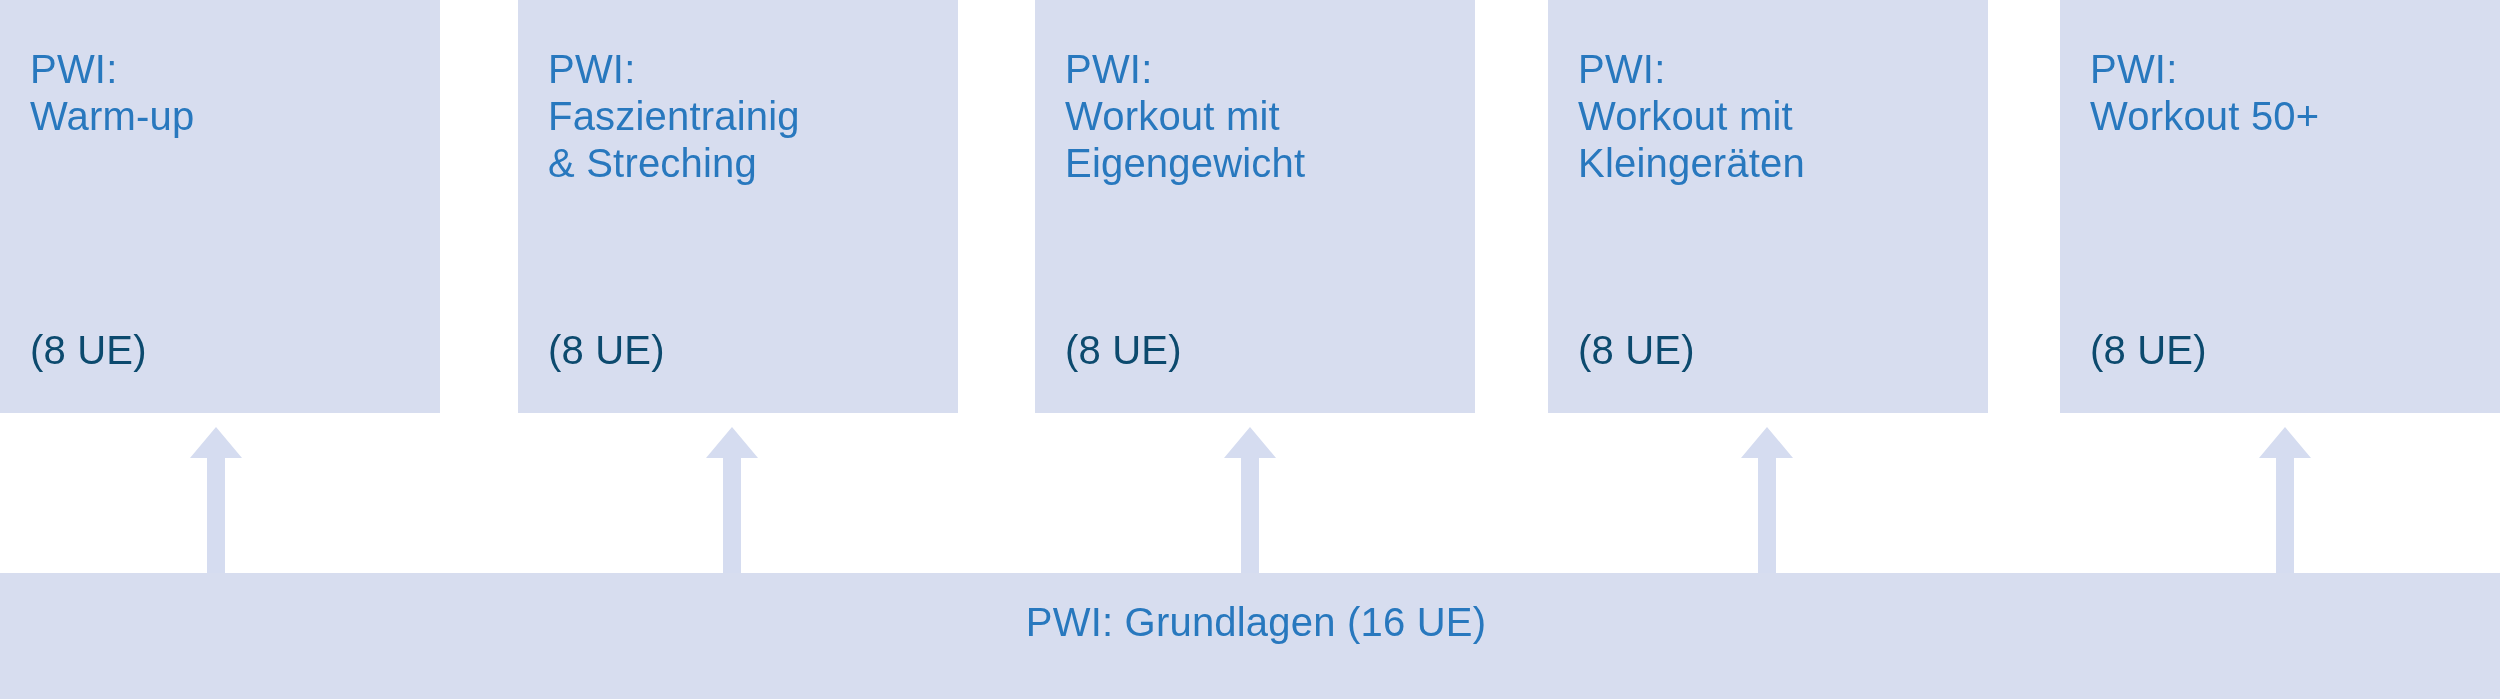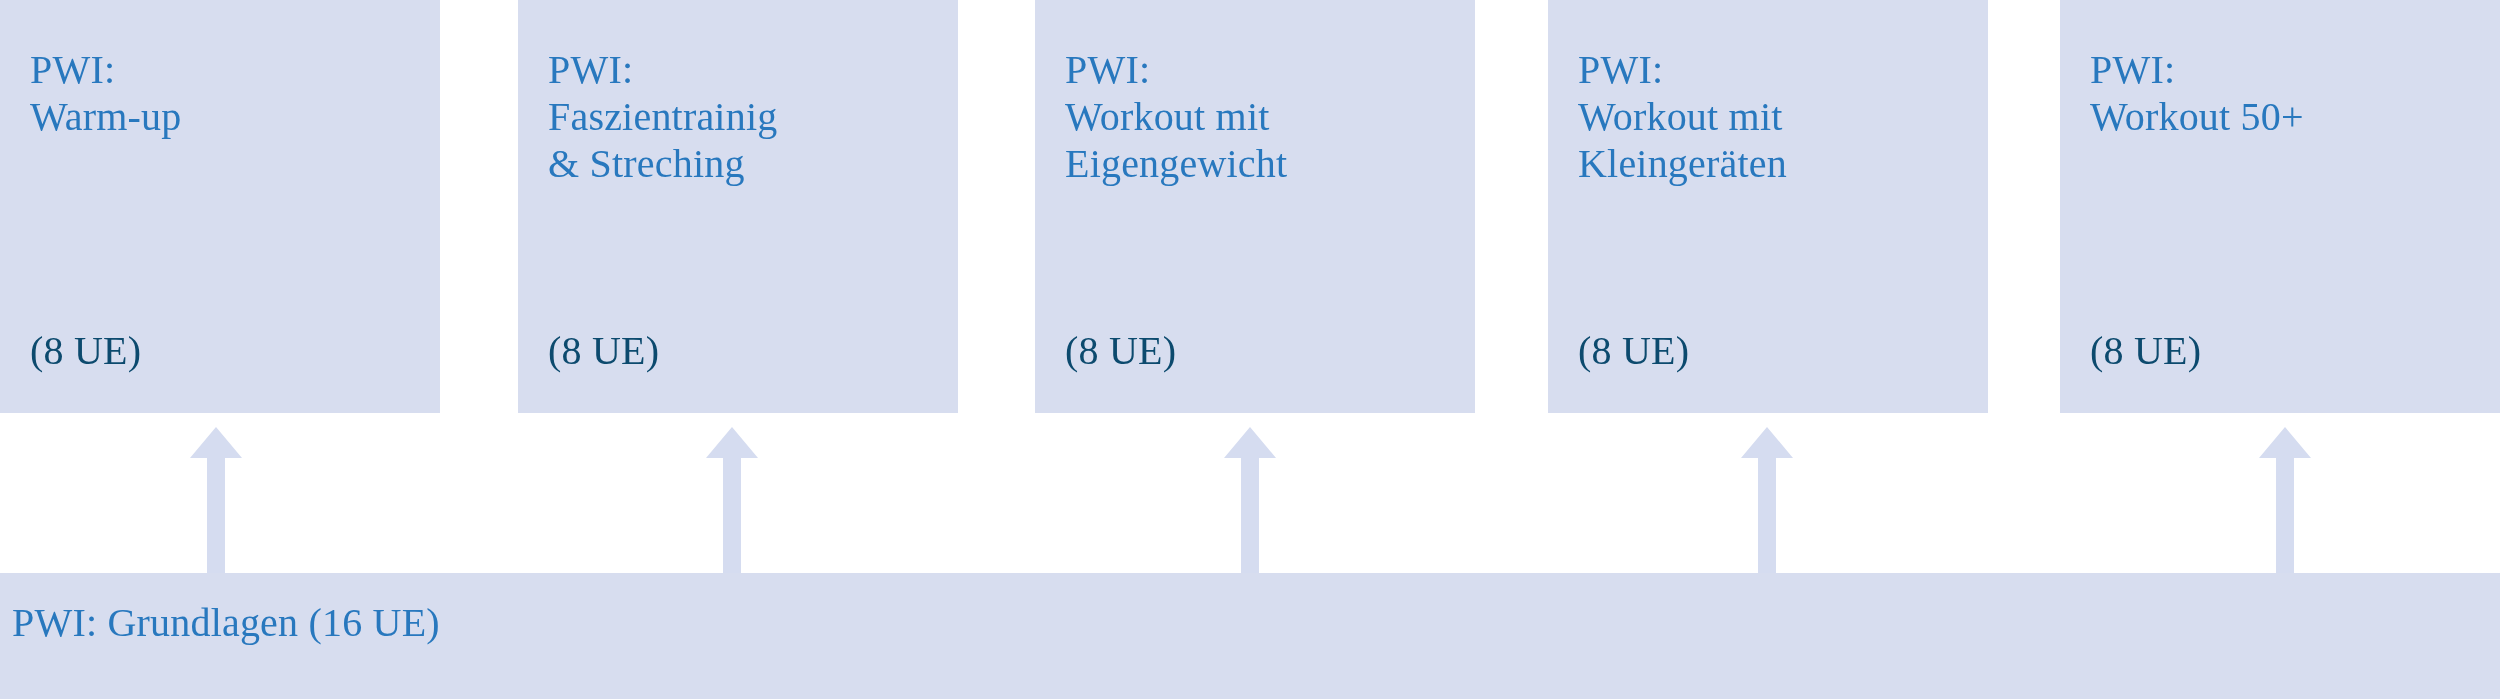--- a/index.html
+++ b/index.html
@@ -12,21 +12,20 @@
     height: 699px;
     font-family: "Liberation Sans", sans-serif;
     overflow: hidden;
   }
 
   #diagram {
     position: relative;
     width: 2032px;
     height: 699px;
     background: #ffffff;
-    font-family: Liberation Serif, serif;
   }
 
   
   .course-box {
     position: absolute;
     top: -6px;
     height: 419px;
     width: 440px;
     background: #d7ddef;
     box-sizing: border-box;
@@ -73,21 +72,21 @@
     top: 573px;
     width: 2500px;
     height: 126px;
     background: #d7ddef;
   }
   #base-bar-label {
     position: absolute;
     left: 0;
     right: 0;
     top: 26px;
-    text-align: left;
+    text-align: center;
     color: #2878be;
     font-size: 40px;
     line-height: 47px;
     letter-spacing: 0.2px;
     font-weight: 400;
     padding-left: 12px;
   }
 </style>
 </head>
 <body>

